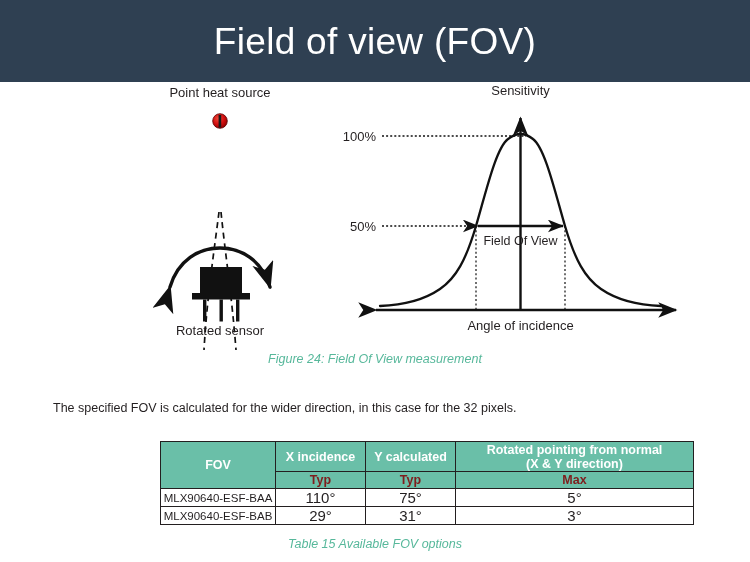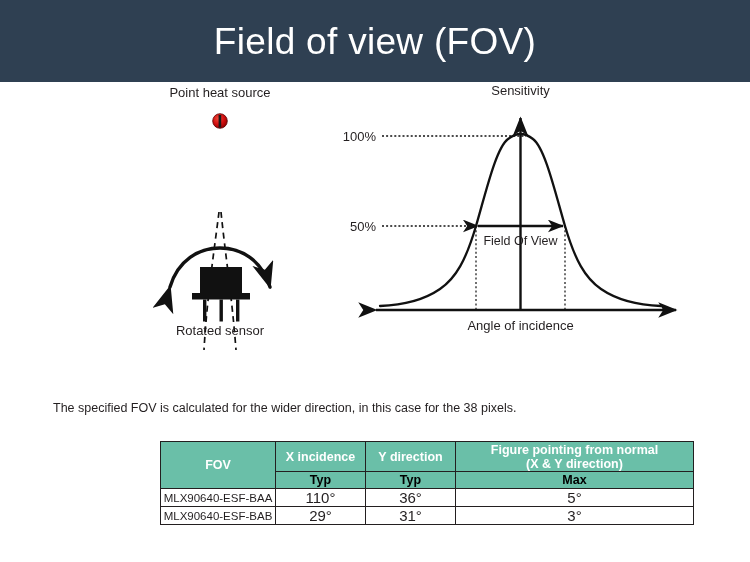--- a/index.html
+++ b/index.html
@@ -53,21 +53,21 @@
     text-align:center;
     vertical-align:middle;
     padding:0;
   }
   td.hd{
     background:#6abfa8;color:#ffffff;font-weight:bold;
     line-height:1.12;
     font-size:12.5px;
   }
   td.hd-sub{
-    background:#6abfa8;color:#000000;font-weight:bold;font-size:12.5px;
+    background:#6abfa8;color:#7f1d1d;font-weight:bold;font-size:12.5px;
   }
   td.rowlab{
     text-align:left;padding-left:6px;background:#ffffff;font-size:11.5px;
   }
   td.val{background:#ffffff;font-size:15px;}
   .c-fov{width:115px;}
   .c-x{width:90px;}
   .c-y{width:90px;}
   .c-cp{width:238px;}
   .r-h1{height:30px;}
@@ -145,56 +145,58 @@
       <line x1="470" y1="144" x2="555" y2="144" stroke="#111111" stroke-width="2.3" marker-start="url(#arrHeadS)" marker-end="url(#arrHeadS)"></line>
 
       <text x="512.5" y="13" text-anchor="middle" font-family="Liberation Sans, sans-serif" font-size="13" fill="#231f20">Sensitivity</text>
       <text x="368" y="59" text-anchor="end" font-family="Liberation Sans, sans-serif" font-size="13" fill="#231f20">100%</text>
       <text x="368" y="149" text-anchor="end" font-family="Liberation Sans, sans-serif" font-size="13" fill="#231f20">50%</text>
       <text x="512.5" y="163" text-anchor="middle" font-family="Liberation Sans, sans-serif" font-size="12.5" fill="#231f20">Field Of View</text>
       <text x="512.5" y="248" text-anchor="middle" font-family="Liberation Sans, sans-serif" font-size="13" fill="#231f20">Angle of incidence</text>
     </svg>
   </div>
 
-
-  <div class="body-text">The specified FOV is calculated for the wider direction, in this case for the 38 pixels.</div>
+  <div class="cap cap-fig">Figure 24: Field Of View measurement</div>
+
+  <div class="body-text">The specified FOV is calculated for the wider direction, in this case for the 32 pixels.</div>
 
   <div class="tbl-wrap">
     <table class="fov">
       <colgroup>
         <col class="c-fov">
           <col class="c-x">
           <col class="c-y">
           <col class="c-cp">
       </colgroup>
       <tbody>
         <tr class="r-h1">
           <td class="hd" rowspan="2">FOV</td>
           <td class="hd">X incidence</td>
-          <td class="hd">Y direction</td>
+          <td class="hd">Y calculated</td>
           <td class="hd">
-            <span>Figure pointing from normal</span><br>
+            <span>Rotated pointing from normal</span><br>
             <span>(X &amp; Y direction)</span>
           </td>
         </tr>
         <tr class="r-h2">
           <td class="hd-sub">Typ</td>
           <td class="hd-sub">Typ</td>
           <td class="hd-sub">Max</td>
         </tr>
         <tr class="r-d">
           <td class="rowlab">MLX90640-ESF-BAA</td>
           <td class="val">110°</td>
-          <td class="val">36°</td>
+          <td class="val">75°</td>
           <td class="val">5°</td>
         </tr>
         <tr class="r-d">
           <td class="rowlab">MLX90640-ESF-BAB</td>
           <td class="val">29°</td>
           <td class="val">31°</td>
           <td class="val">3°</td>
         </tr>
       </tbody>
     </table>
   </div>
 
+  <div class="cap cap-tab">Table 15 Available FOV options</div>
 
 </div>
 
 </body></html>

